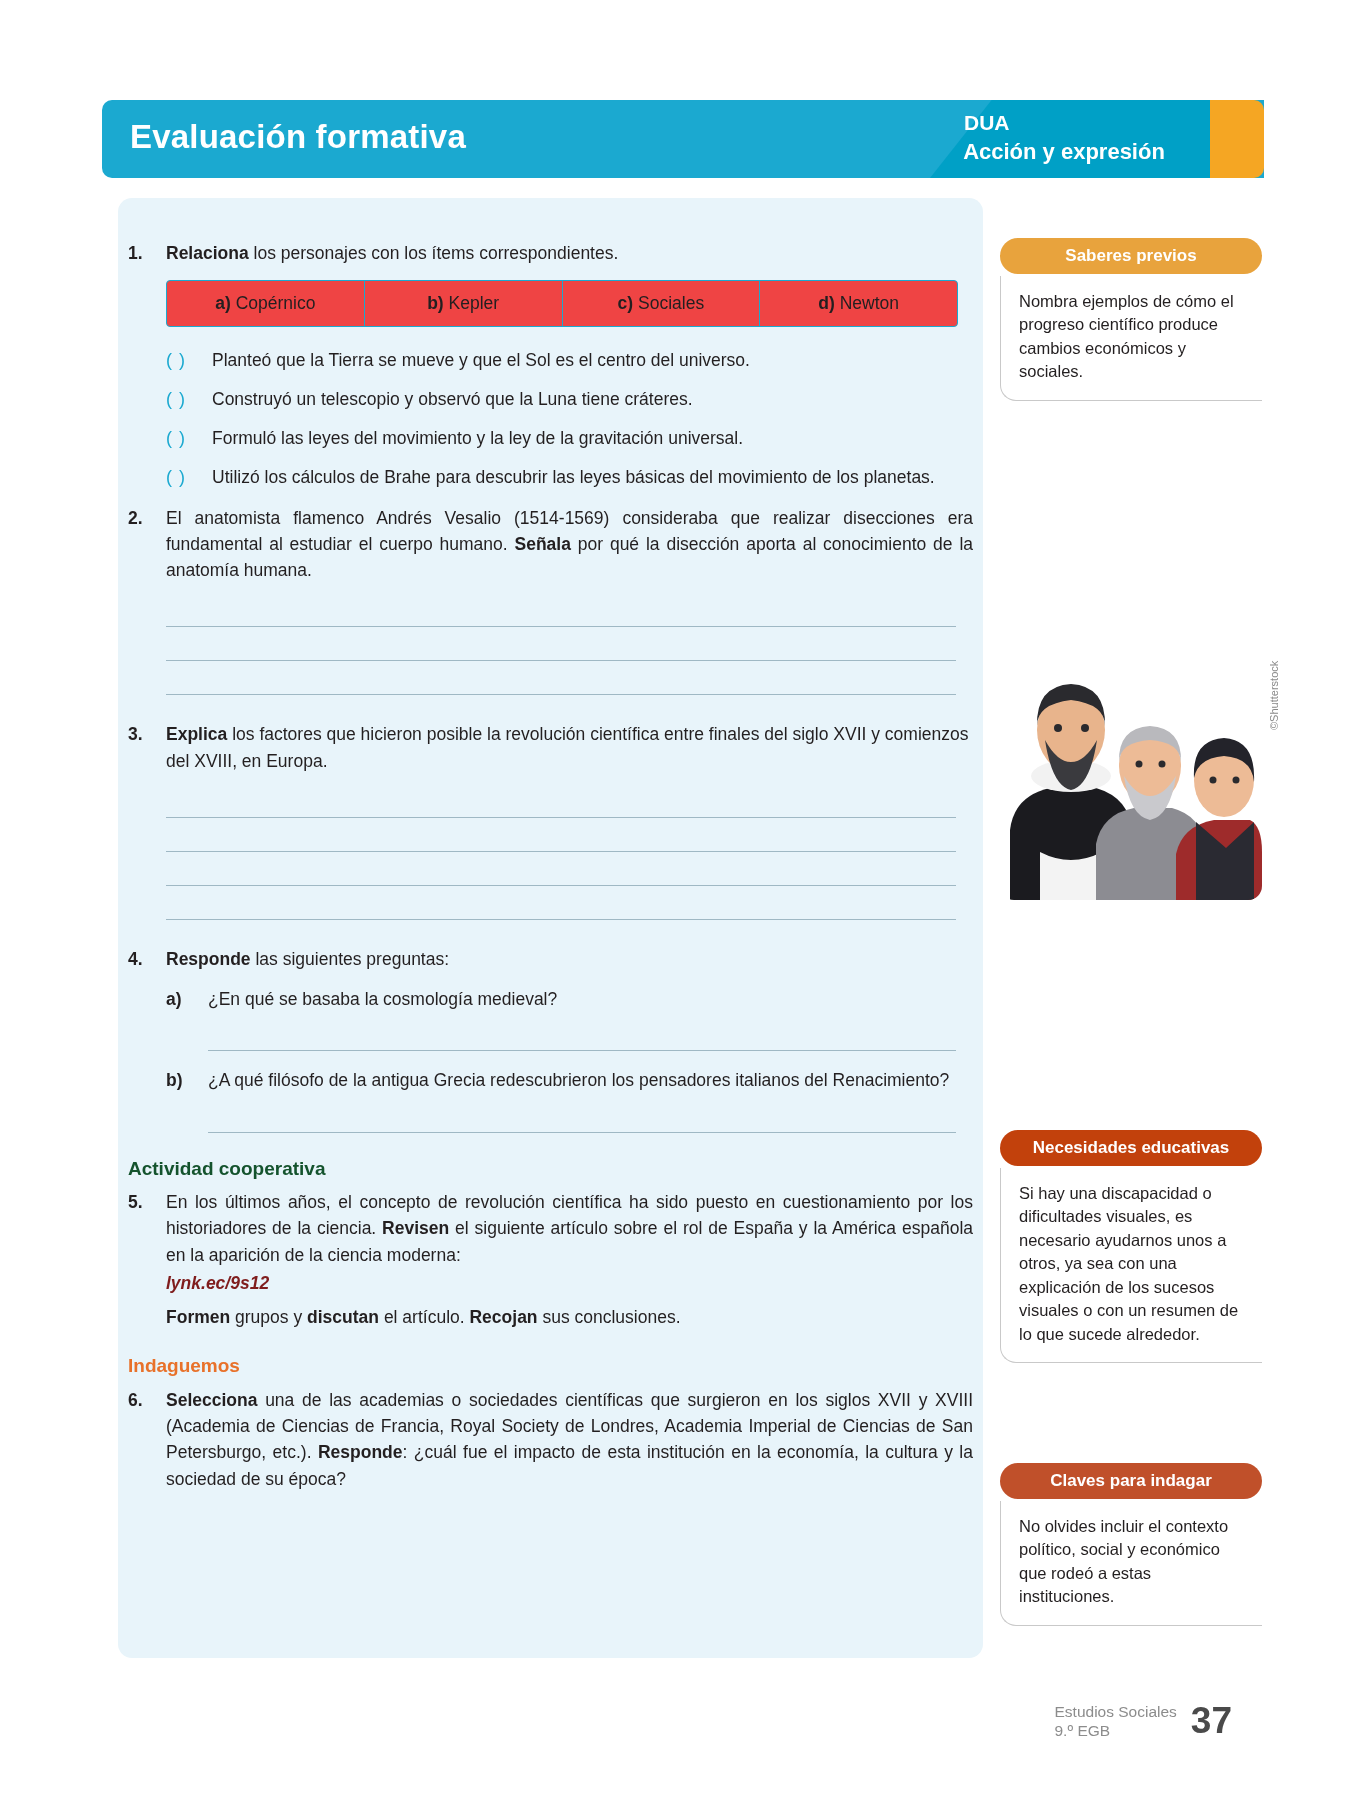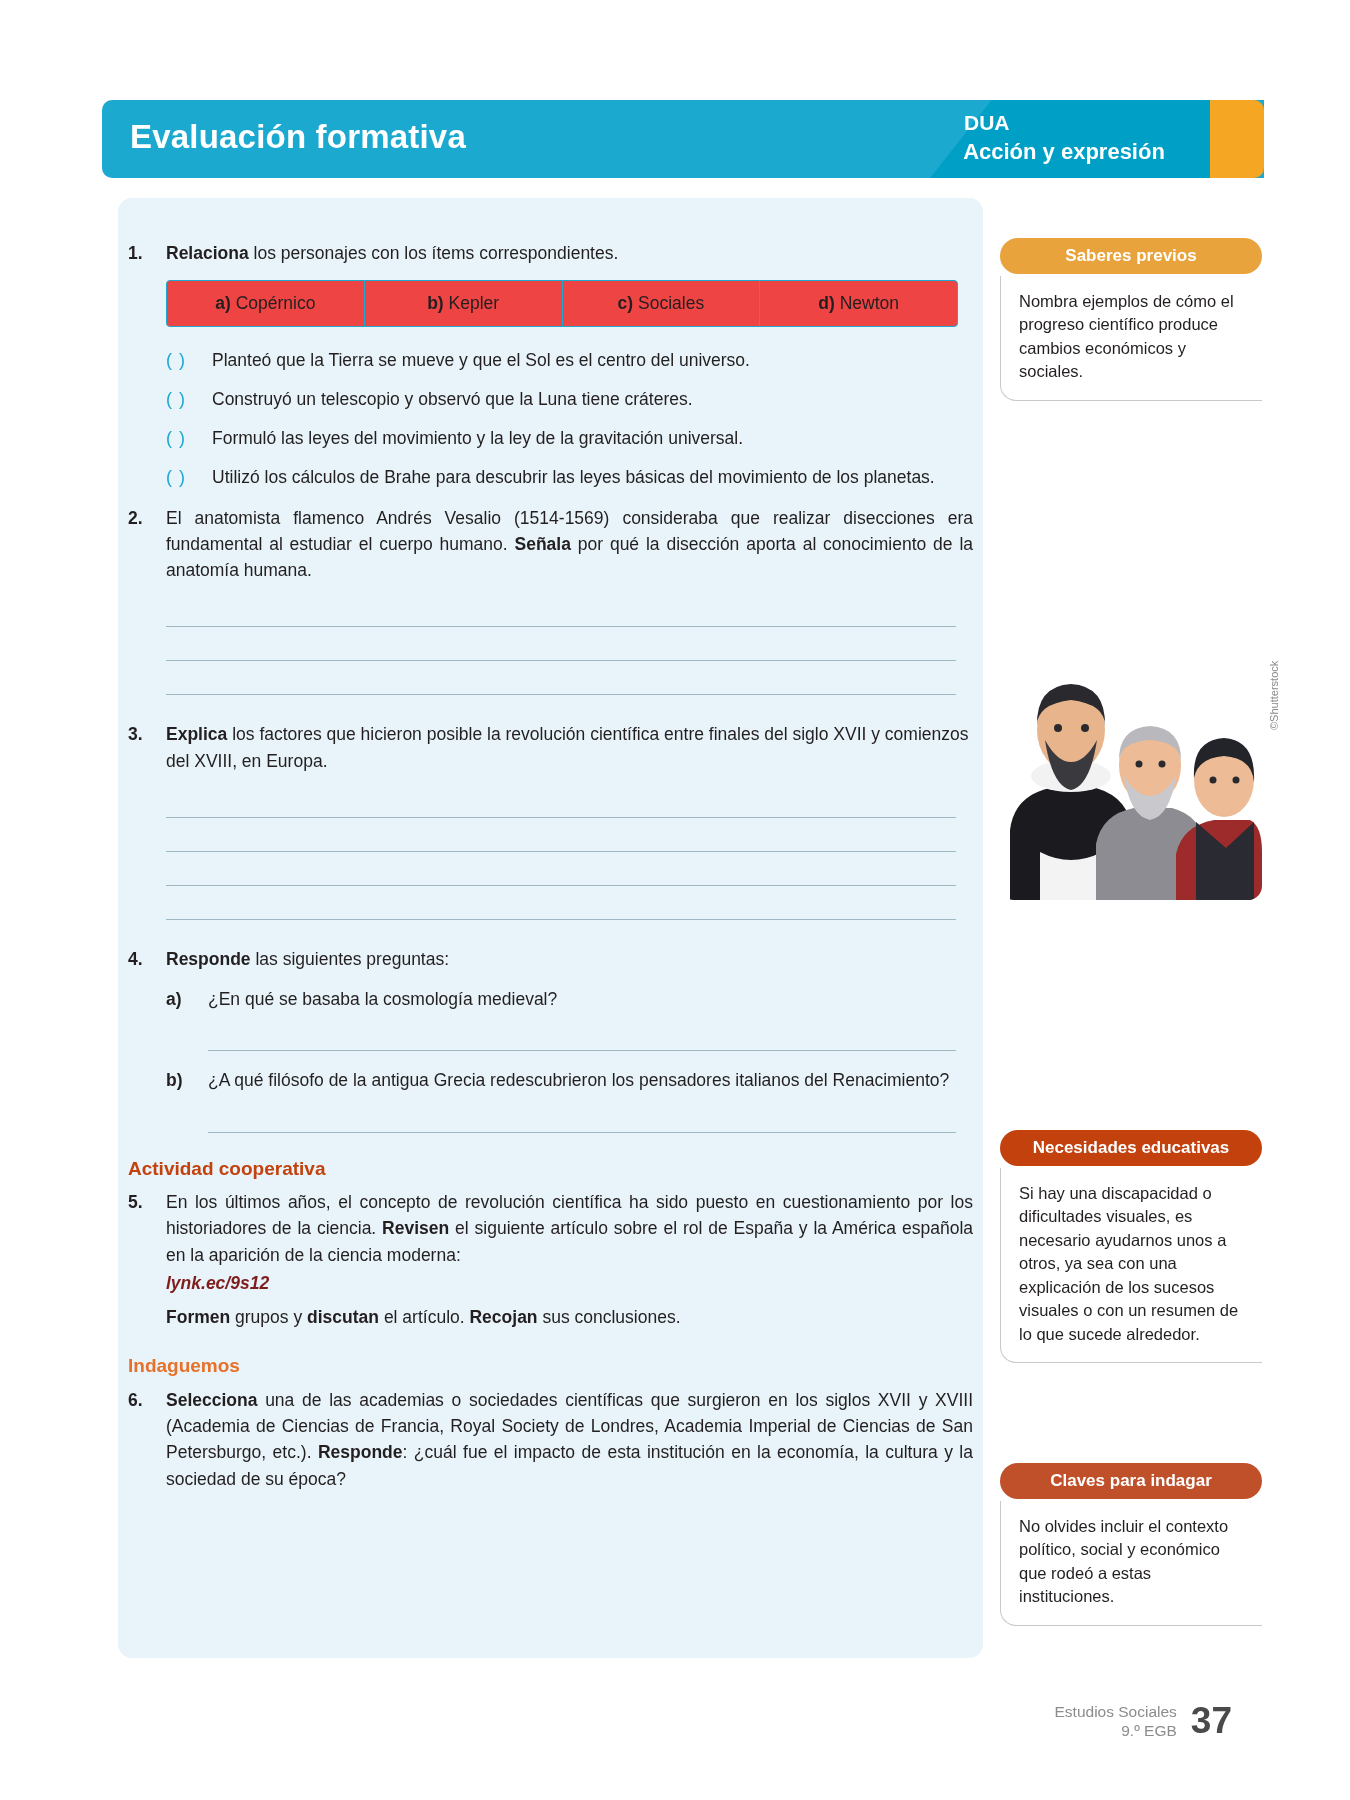--- a/index.html
+++ b/index.html
@@ -188,21 +188,21 @@
   .sub-line {
     margin-left: 80px;
     width: 748px;
     border-bottom: 1px solid #9fb8c4;
     height: 30px;
   }
 
   .section-title {
     font-size: 19px;
     font-weight: bold;
-    color: #c2410c;
+    color: #14532d;
     margin: 22px 0 6px 0;
   }
   .section-title.orange { color: #e8712a; }
 
   .link {
     color: #7f1d1d;
     font-style: italic;
     font-weight: bold;
     margin-left: 38px;
   }
@@ -265,21 +265,20 @@
   
   .footer {
     position: absolute;
     right: 118px;
     bottom: 58px;
     display: flex;
     align-items: center;
     gap: 14px;
   }
   .footer-text {
-    text-align: right;
     font-size: 15.5px;
     color: #8c8c8c;
     line-height: 1.25;
   }
   .page-num {
     font-size: 37px;
     font-weight: bold;
     color: #4a4a4a;
   }
 </style>

